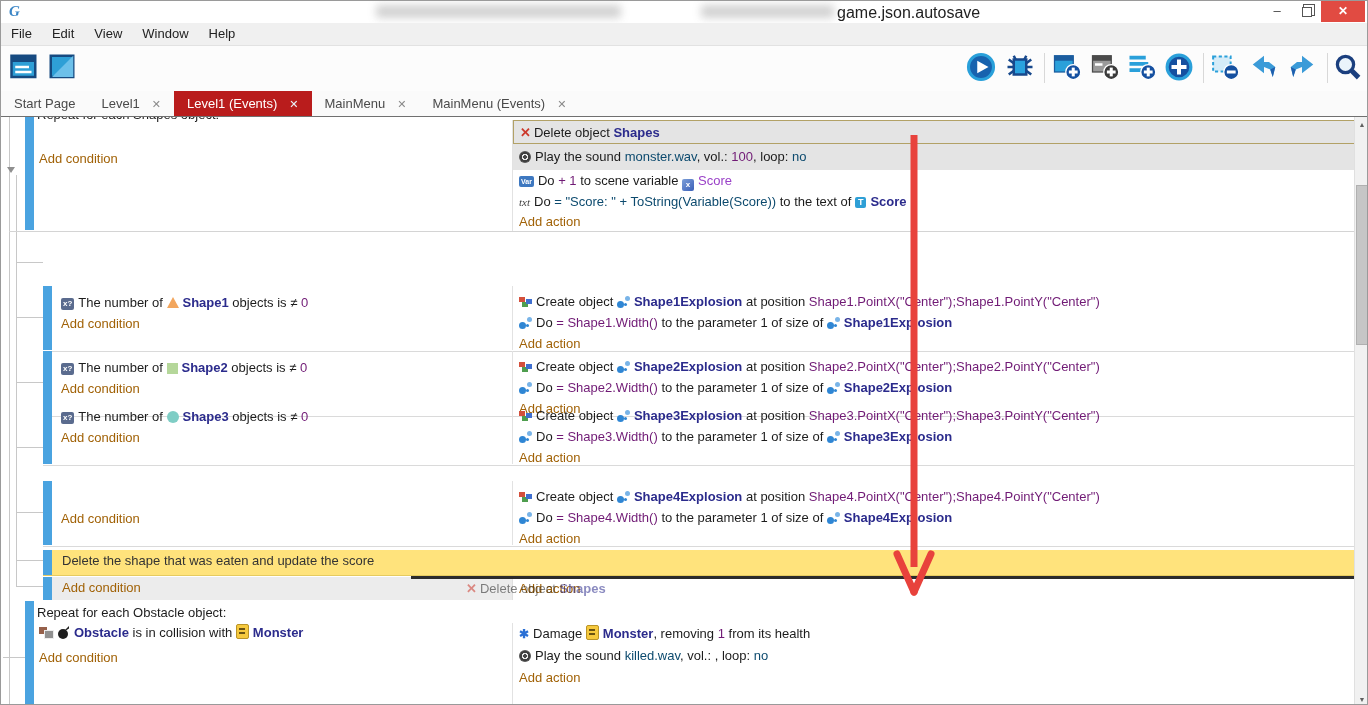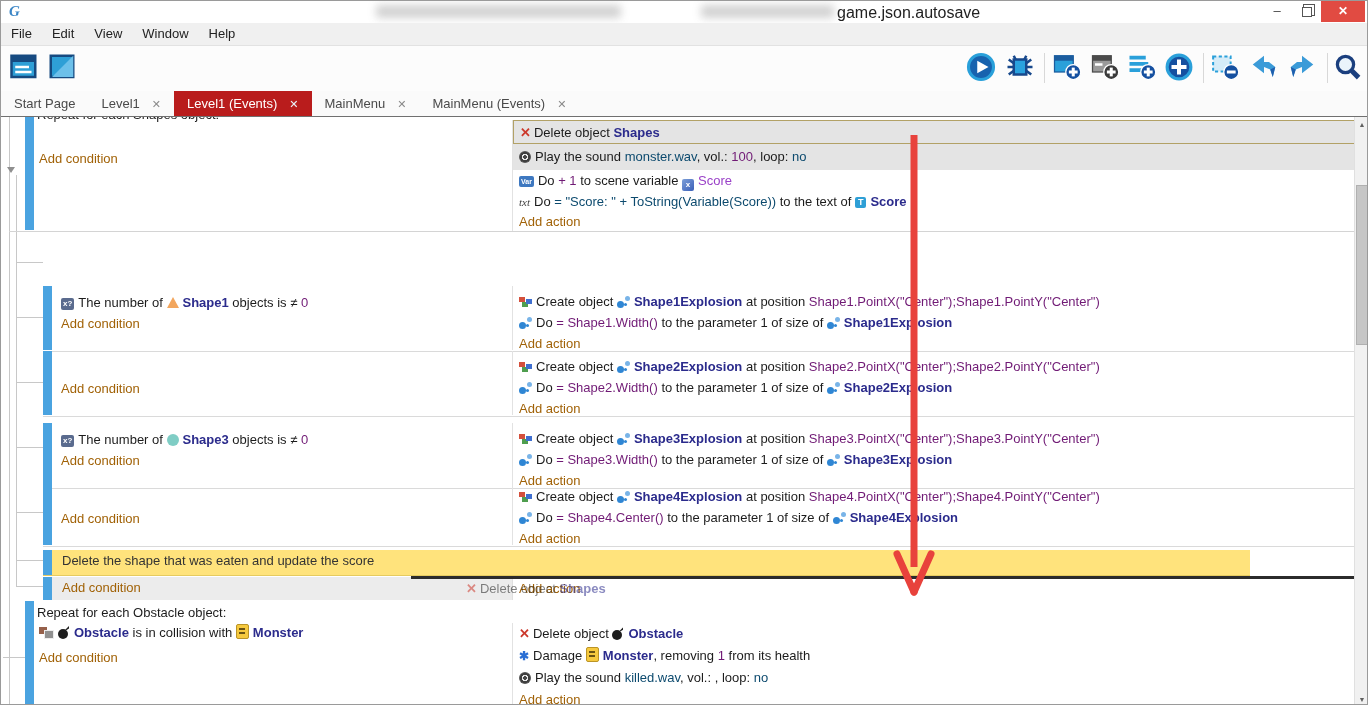--- a/index.html
+++ b/index.html
@@ -243,49 +243,50 @@
     <div class="evtline" style="left:18px;top:6px"><span class="ii ic-count">x?</span><span class="seg-p">The number of </span><span class="ii ic-tri"></span><span class="seg-obj">Shape1</span><span class="seg-p"> objects is ≠ </span><span class="seg-g">0</span></div>
     <div class="evtline ph" style="left:18px;top:27px">Add condition</div>
     <div class="actbox" style="left:469px;top:0;width:842px;height:64px">
       <div class="evtline" style="left:6px;top:5px"><span class="ii ic-create"><i></i><b></b><u></u></span><span class="seg-p">Create object </span><span class="ii ic-particle"></span><span class="seg-obj">Shape1Explosion</span><span class="seg-p"> at position </span><span class="seg-g">Shape1.PointX("Center");Shape1.PointY("Center")</span></div>
       <div class="evtline" style="left:6px;top:26px"><span class="ii ic-particle"></span><span class="seg-p">Do </span><span class="seg-g">= Shape1.Width()</span><span class="seg-p"> to the parameter 1 of size of </span><span class="ii ic-particle"></span><span class="seg-obj">Shape1Explosion</span></div>
       <div class="evtline ph" style="left:6px;top:47px">Add action</div>
     </div>
       </div>
       <div class="shape-row" style="top: 234px;">
         <div class="sbar"></div>
+    <div class="evtline" style="left:18px;top:6px"><span class="ii ic-count">x?</span><span class="seg-p">The number of </span><span class="ii ic-sq"></span><span class="seg-obj">Shape2</span><span class="seg-p"> objects is ≠ </span><span class="seg-g">0</span></div>
     <div class="evtline ph" style="left:18px;top:27px">Add condition</div>
     <div class="actbox" style="left:469px;top:0;width:842px;height:64px">
       <div class="evtline" style="left:6px;top:5px"><span class="ii ic-create"><i></i><b></b><u></u></span><span class="seg-p">Create object </span><span class="ii ic-particle"></span><span class="seg-obj">Shape2Explosion</span><span class="seg-p"> at position </span><span class="seg-g">Shape2.PointX("Center");Shape2.PointY("Center")</span></div>
       <div class="evtline" style="left:6px;top:26px"><span class="ii ic-particle"></span><span class="seg-p">Do </span><span class="seg-g">= Shape2.Width()</span><span class="seg-p"> to the parameter 1 of size of </span><span class="ii ic-particle"></span><span class="seg-obj">Shape2Explosion</span></div>
       <div class="evtline ph" style="left:6px;top:47px">Add action</div>
     </div>
       </div>
-      <div class="shape-row" style="top: 306px;">
+      <div class="shape-row" style="top: 283px;">
         <div class="sbar"></div>
     <div class="evtline" style="left:18px;top:6px"><span class="ii ic-count">x?</span><span class="seg-p">The number of </span><span class="ii ic-cir"></span><span class="seg-obj">Shape3</span><span class="seg-p"> objects is ≠ </span><span class="seg-g">0</span></div>
     <div class="evtline ph" style="left:18px;top:27px">Add condition</div>
     <div class="actbox" style="left:469px;top:0;width:842px;height:64px">
       <div class="evtline" style="left:6px;top:5px"><span class="ii ic-create"><i></i><b></b><u></u></span><span class="seg-p">Create object </span><span class="ii ic-particle"></span><span class="seg-obj">Shape3Explosion</span><span class="seg-p"> at position </span><span class="seg-g">Shape3.PointX("Center");Shape3.PointY("Center")</span></div>
       <div class="evtline" style="left:6px;top:26px"><span class="ii ic-particle"></span><span class="seg-p">Do </span><span class="seg-g">= Shape3.Width()</span><span class="seg-p"> to the parameter 1 of size of </span><span class="ii ic-particle"></span><span class="seg-obj">Shape3Explosion</span></div>
       <div class="evtline ph" style="left:6px;top:47px">Add action</div>
     </div>
       </div>
       <div class="shape-row" style="top: 364px;">
         <div class="sbar"></div>
     <div class="evtline ph" style="left:18px;top:27px">Add condition</div>
     <div class="actbox" style="left:469px;top:0;width:842px;height:64px">
       <div class="evtline" style="left:6px;top:5px"><span class="ii ic-create"><i></i><b></b><u></u></span><span class="seg-p">Create object </span><span class="ii ic-particle"></span><span class="seg-obj">Shape4Explosion</span><span class="seg-p"> at position </span><span class="seg-g">Shape4.PointX("Center");Shape4.PointY("Center")</span></div>
-      <div class="evtline" style="left:6px;top:26px"><span class="ii ic-particle"></span><span class="seg-p">Do </span><span class="seg-g">= Shape4.Center()</span><span class="seg-p"> to the parameter 1 of size of </span><span class="ii ic-particle"></span><span class="seg-obj">Shape4Explosion</span></div>
+      <div class="evtline" style="left:6px;top:26px"><span class="ii ic-particle"></span><span class="seg-p">Do </span><span class="seg-g">= Shape4.Width()</span><span class="seg-p"> to the parameter 1 of size of </span><span class="ii ic-particle"></span><span class="seg-obj">Shape4Explosion</span></div>
       <div class="evtline ph" style="left:6px;top:47px">Add action</div>
     </div>
       </div>
     </div>
 
-  <div class="comment" style="left:42px;top:433px;width:1207px;height:25px">
+  <div class="comment" style="left:42px;top:433px;width:1311px;height:25px">
     <div class="cbar"></div>
     <div class="ctext" style="top:3px">Delete the shape that was eaten and update the score</div>
   </div>
 
   <div class="drop-row" style="top:460px">
     <div class="dbar"></div>
     <div class="lcell">
       <span class="evtline ph" style="left:10px;top:0">Add condition</span>
     </div>
     <div class="rcell">
@@ -293,21 +294,20 @@
     </div>
     <div class="drop-line"></div>
     <div class="ghost"><span class="ii ic-delete">✕</span><span class="seg-p">Delete object </span><span class="seg-obj">Shapes</span></div>
   </div>
 
   <div class="evtline" style="left:36px;top:485px">Repeat for each Obstacle object:</div>
   <div class="bluebar" style="left:24px;top:484px;width:9px;height:106px"></div>
   <div class="evtline" style="left:38px;top:505px"><span class="ii ic-collision"><i></i><b></b></span><span class="ii ic-bomb"></span><span class="seg-obj">Obstacle </span><span class="seg-p">is in collision with </span><span class="ii ic-monster"><i></i></span><span class="seg-obj">Monster</span></div>
   <div class="evtline ph" style="left:38px;top:530px">Add condition</div>
   <div class="actbox" style="left:511px;top:506px;width:842px;height:84px">
-    <div class="row" style="height:22px;line-height:22px"><span class="ii ic-delete">✕</span><span class="seg-p">Delete object </span><span class="ii ic-bomb"></span><span class="seg-obj">Obstacle</span></div>
     <div class="row" style="height:22px;line-height:22px"><span class="ii ic-damage">✱</span><span class="seg-p">Damage </span><span class="ii ic-monster"><i></i></span><span class="seg-obj">Monster</span><span class="seg-p">, removing </span><span class="seg-g">1</span><span class="seg-p"> from its health</span></div>
     <div class="row" style="height:22px;line-height:22px"><span class="ii ic-sound"></span><span class="seg-p">Play the sound </span><span class="seg-gray">killed.wav</span><span class="seg-p">, vol.: , loop: </span><span class="seg-gray">no</span></div>
     <div class="row ph" style="height:22px;line-height:22px">Add action</div>
   </div>
 
   <div class="vscroll">
     <div class="varrow" style="top:0">▲</div>
     <div class="vthumb"></div>
     <div class="varrow" style="bottom:0">▼</div>
   </div>

